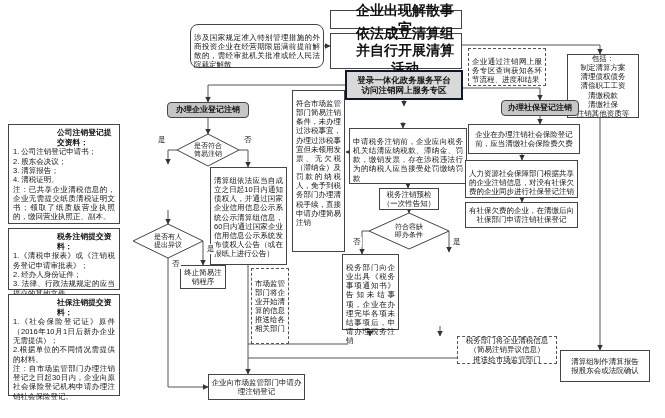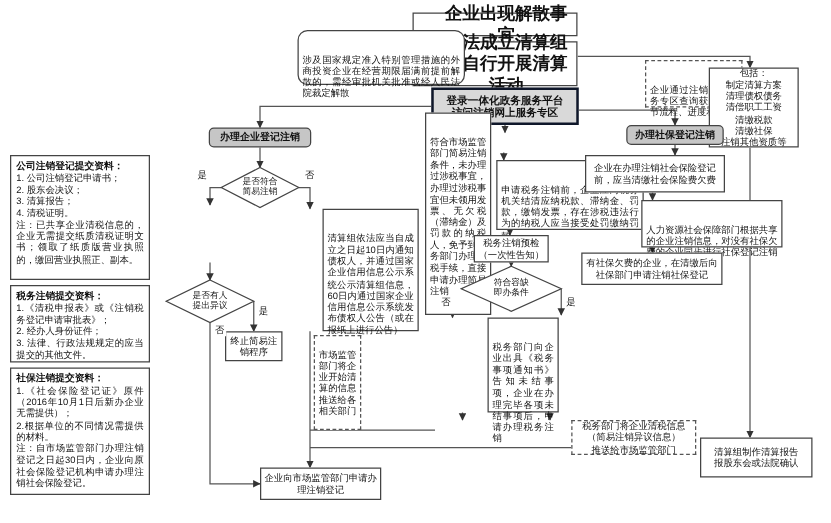--- a/index.html
+++ b/index.html
@@ -4,35 +4,35 @@
 <style>
   html,body{margin:0;padding:0;background:#fff;}
   .canvas{
     position:relative;width:665px;height:418px;background:#fff;overflow:hidden;
     font-family:"Liberation Sans","DejaVu Sans",sans-serif;color:#111;
   }
   .connectors{position:absolute;left:0;top:0;width:665px;height:418px;z-index:0;}
   .node{position:absolute;z-index:1;box-sizing:border-box;background:#fff;
         border:1px solid #444;font-size:7.5px;line-height:1.22;}
   .center{display:flex;align-items:center;justify-content:center;text-align:center;padding:1px 2px;white-space:pre-line;}
-  .para{padding:18px 3px;text-align:justify;margin-left:48px;}
+  .para{padding:8px 3px;text-align:justify;}
   .rounded{border-radius:8px;}
   .dashed{border-style:dashed;border-color:#555;}
   .hdr{background:#c6c6c6;border-radius:4px;font-weight:bold;font-size:8px;
        display:flex;align-items:center;justify-content:center;z-index:2;}
   .portal{border:2px solid #0f172a;background:#d9d9d9;font-weight:bold;font-size:8.5px;}
   .big{font-size:14px;font-weight:700;padding-left:20px;}
   .diamond{position:absolute;z-index:1;background:transparent;border:none;}
   .diamond svg{position:absolute;left:0;top:0;width:100%;height:100%;overflow:visible;}
   .diamond polygon{fill:#fff;stroke:#444;}
   .dtext{position:absolute;inset:0;display:flex;align-items:center;justify-content:center;
          text-align:center;font-size:7px;line-height:1.15;white-space:pre-line;z-index:1;}
   .side-note{position:absolute;z-index:1;box-sizing:border-box;background:#fff;
              border:1px solid #444;padding:3px 4px;font-size:7.5px;line-height:1.24;}
-  .side-note .ttl{font-weight:bold;font-size:7.8px;}
+  .side-note .ttl{font-weight:bold;font-size:7.8px;margin-left:44px;}
   .side-note .bd{white-space:pre-line;text-align:justify;}
   .blabel{position:absolute;z-index:2;font-size:7.5px;background:#fff;padding:0 1px;}
 </style>
 </head>
 <body>
 
 <div class="canvas">
 
   <svg class="connectors" viewBox="0 0 665 418" xmlns="http://www.w3.org/2000/svg">
     <defs>

